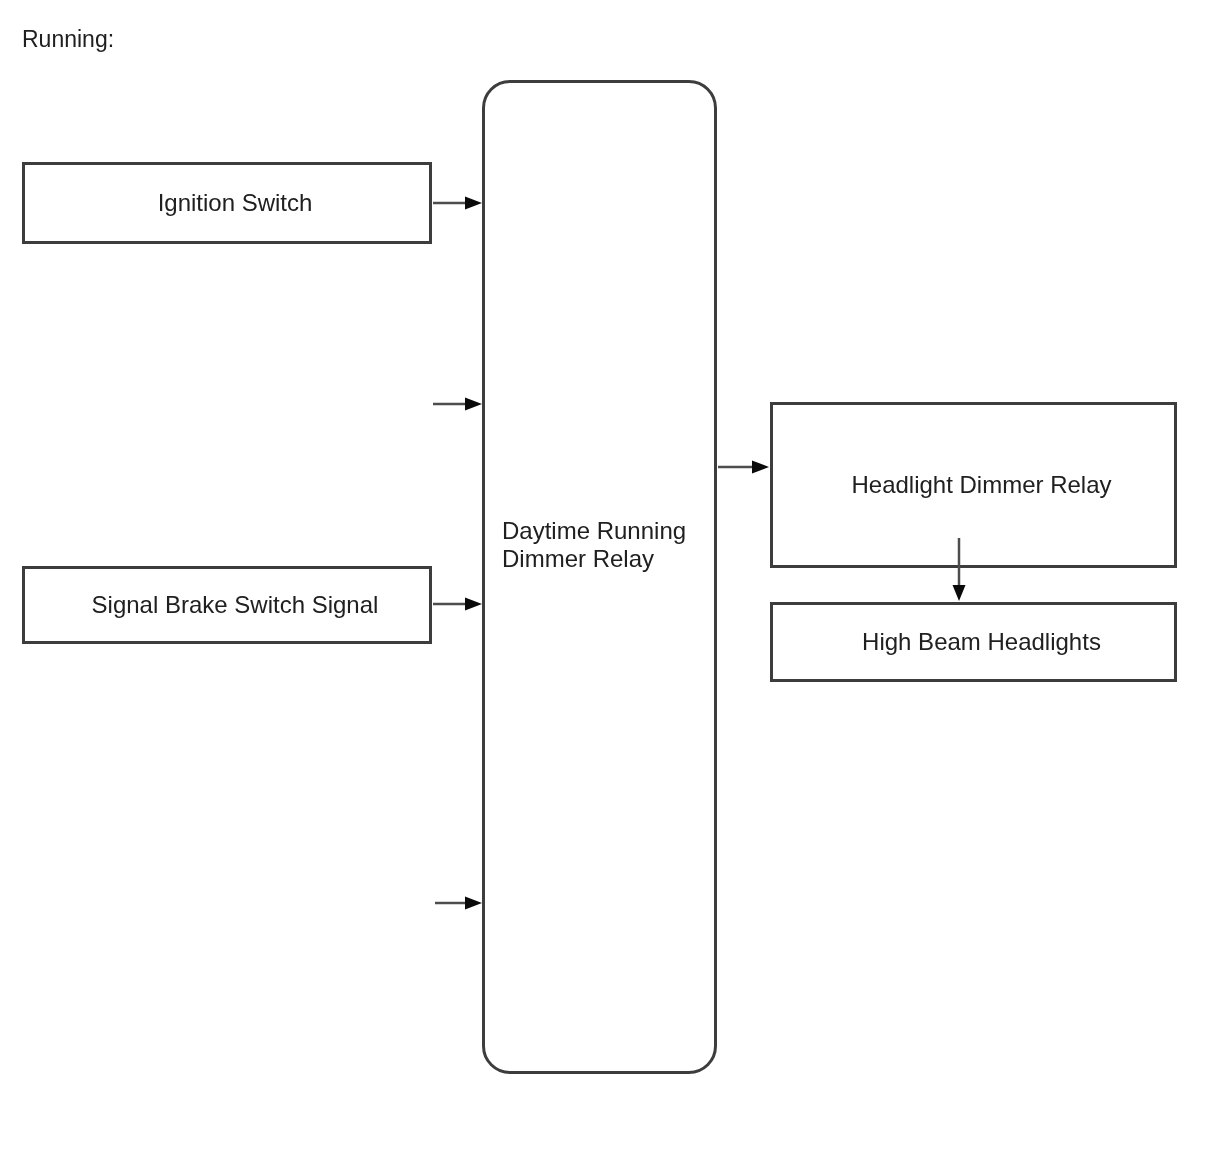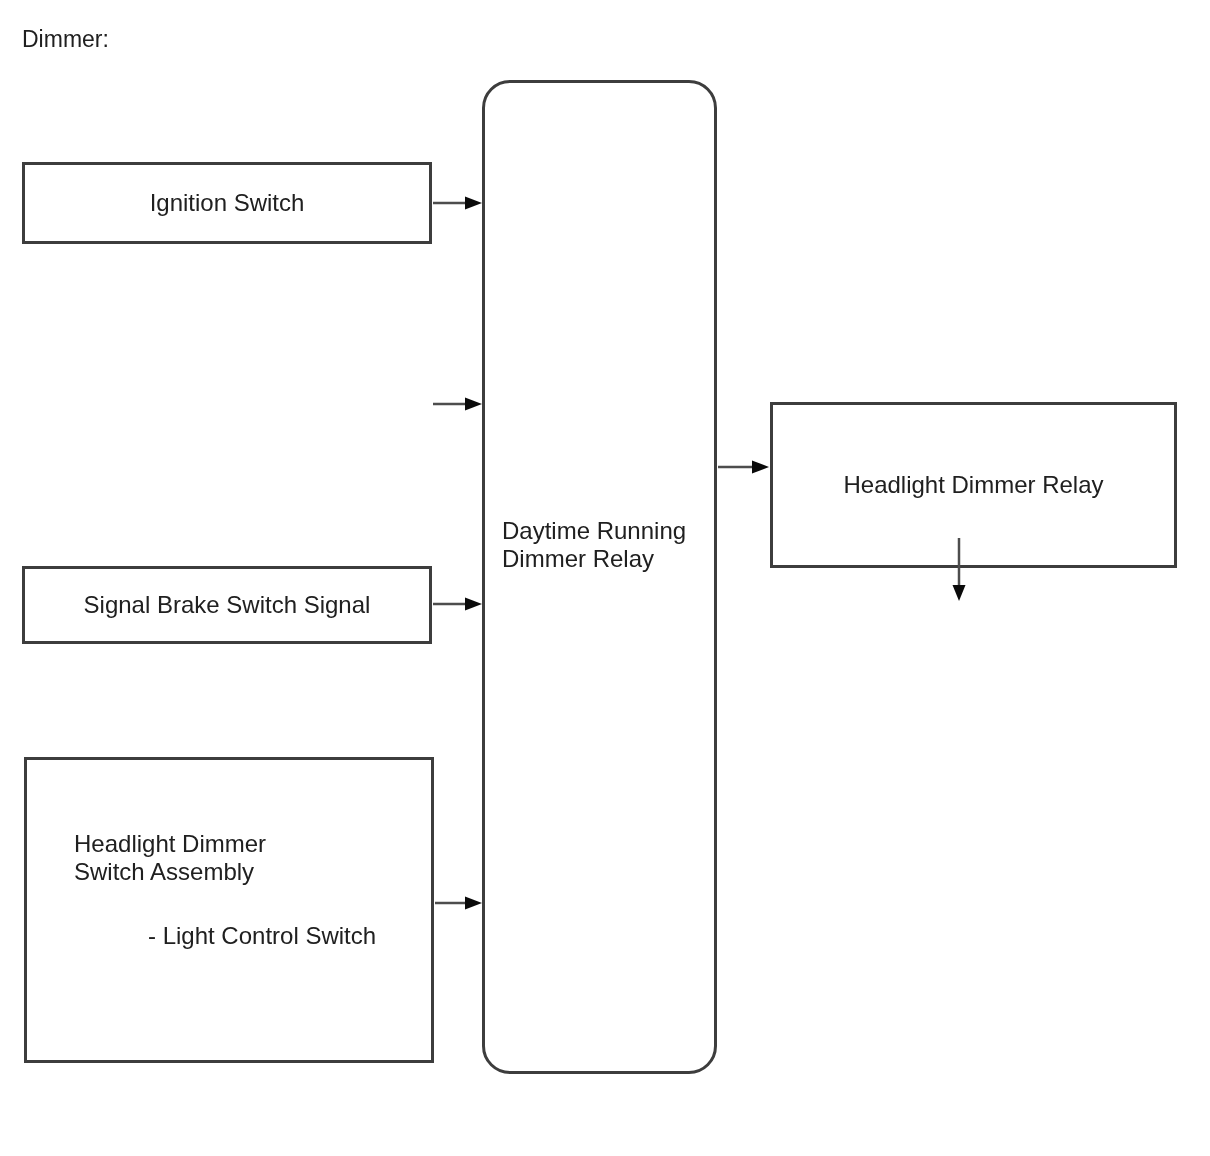--- a/index.html
+++ b/index.html
@@ -29,20 +29,21 @@
     font-size: 23px;
     color: var(--text);
   }
   .node {
     position: absolute;
     border: 3px solid var(--box_border);
     background: var(--background);
     font-size: 24px;
     line-height: 28px;
     color: var(--text);
+    padding-left: 16px;
   }
   .node.centered {
     display: flex;
     align-items: center;
     justify-content: center;
     text-align: center;
   }
   .node.rounded {
     border-radius: 28px;
   }
@@ -68,50 +69,46 @@
     pointer-events: none;
   }
   #wires line { stroke: var(--connector); stroke-width: 2.5; }
   #wires polygon { fill: var(--arrowhead); }
 </style>
 </head>
 <body>
 
 <div id="canvas">
 
-  <div class="page-title">Dimmer:</div>
+  <div class="page-title">Running:</div>
 
   <div class="node centered" style="left:22px; top:162px; width:410px; height:82px;">
     <span>Ignition Switch</span>
   </div>
 
 
   <div class="node centered" style="left:22px; top:566px; width:410px; height:78px;">
     <span>Signal Brake Switch Signal</span>
   </div>
 
-  <div class="node" style="left:24px; top:757px; width:410px; height:306px;">
-    <div class="assembly-text">
-      <span>Headlight Dimmer</span><br>
-      <span>Switch Assembly</span>
-      <span class="assembly-sub">- Light Control Switch</span>
-    </div>
-  </div>
 
   <div class="node rounded" style="left:482px; top:80px; width:235px; height:994px;">
     <div class="center-label">
       <span>Daytime Running</span><br>
       <span>Dimmer Relay</span>
     </div>
   </div>
 
   <div class="node centered" style="left:770px; top:402px; width:407px; height:166px;">
     <span>Headlight Dimmer Relay</span>
   </div>
 
+  <div class="node centered" style="left:770px; top:602px; width:407px; height:80px;">
+    <span>High Beam Headlights</span>
+  </div>
 
   <svg id="wires" viewBox="0 0 1210 1156" xmlns="http://www.w3.org/2000/svg">
     <g>
       <line x1="433" y1="203" x2="466" y2="203"></line>
       <polygon points="465,196.5 482,203 465,209.5"></polygon>
     </g>
     <g>
       <line x1="433" y1="404" x2="466" y2="404"></line>
       <polygon points="465,397.5 482,404 465,410.5"></polygon>
     </g>

